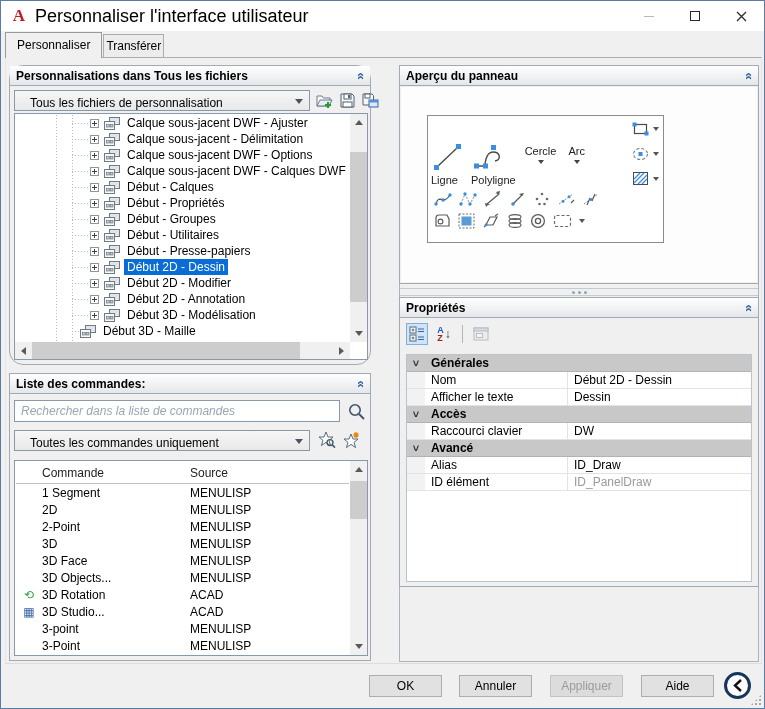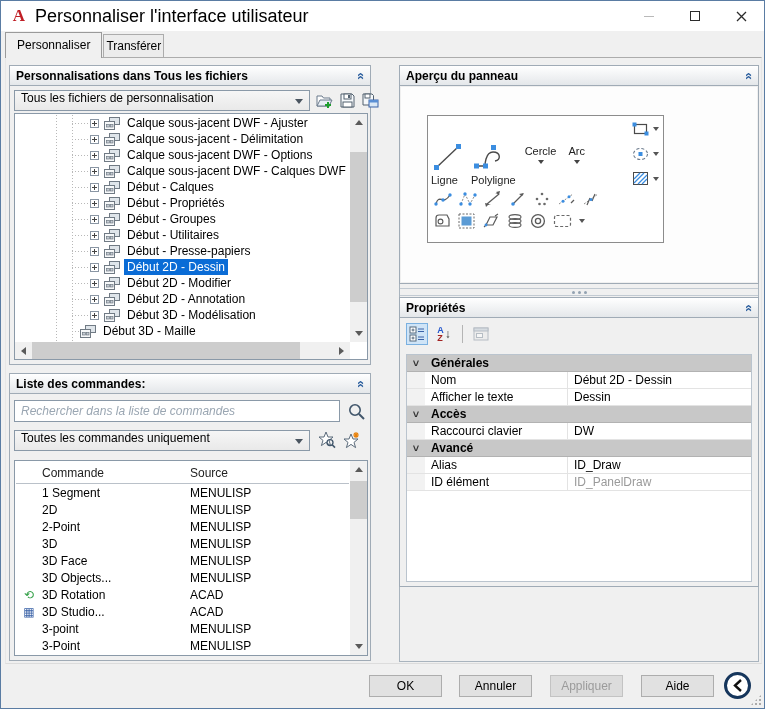--- a/index.html
+++ b/index.html
@@ -19,24 +19,24 @@
   
   .tabs{position:absolute;left:4px;top:31px;display:flex;align-items:flex-end;height:26px;}
   .tab{padding:4px 2px 5px;border:1px solid #acacac;border-bottom:none;background:#ececec;margin-right:1px;position:relative;}
   .tab.active{background:#f0f0f0;padding:5px 11px 6px;z-index:3;border-color:#9a9a9a;}
   .tabpage{position:absolute;left:4px;top:56px;width:757px;height:607px;border-top:1px solid #acacac;border-left:1px solid #e6e6e6;border-right:1px solid #e6e6e6;border-bottom:1px solid #dcdcdc;background:#f0f0f0;}
   
   .panel{position:absolute;border:1px solid #a0abb6;background:#f0f0f0;}
   .panel-header{height:20px;background:linear-gradient(#ffffff,#e4e7ea);border-bottom:1px solid #a0abb6;display:flex;align-items:center;justify-content:space-between;padding:0 6px;font-weight:bold;}
   .chev-collapse{display:inline-block;transform:rotate(90deg);color:#2b5e9e;font-weight:bold;font-size:13px;line-height:10px;cursor:pointer;}
   
-  .combo{height:21px;border:1px solid #8a99a8;background:linear-gradient(#f6f6f6,#e9e9e9);display:flex;align-items:flex-start;padding:0 6px;position:relative;}
+  .combo{height:21px;border:1px solid #8a99a8;background:linear-gradient(#f6f6f6,#e9e9e9);display:flex;align-items:flex-end;padding:0 15px;position:relative;}
   .combo-arrow{position:absolute;right:6px;top:8px;width:0;height:0;border-left:4px solid transparent;border-right:4px solid transparent;border-top:5px solid #4a5560;}
   
-  .panel-custom{left:8px;top:64px;width:362px;height:300px;}
+  .panel-custom{left:8px;top:64px;width:362px;height:300px;border-radius:14px;}
   .combo-row1{position:absolute;left:4px;top:24px;width:296px;}
   .tb-icons{position:absolute;top:26px;display:flex;gap:6px;}
   .tb-icons{left:306px;}
   .ico16{width:17px;height:17px;display:inline-flex;align-items:center;justify-content:center;}
   
   .treebox{position:absolute;left:4px;top:47px;width:354px;height:247px;border:1px solid #8a99a8;background:#fff;}
   .tree-viewport{position:absolute;left:1px;top:1px;right:18px;bottom:18px;overflow:hidden;background:#fff;
     background-image:repeating-linear-gradient(180deg,#b8b8b8 0 1px,transparent 1px 3px),repeating-linear-gradient(180deg,#b8b8b8 0 1px,transparent 1px 3px);
     background-size:1px 100%,1px 100%;background-position:40px 0,56px 0;background-repeat:no-repeat;}
   .tree-row{display:flex;align-items:center;height:16px;padding-left:64px;white-space:nowrap;

